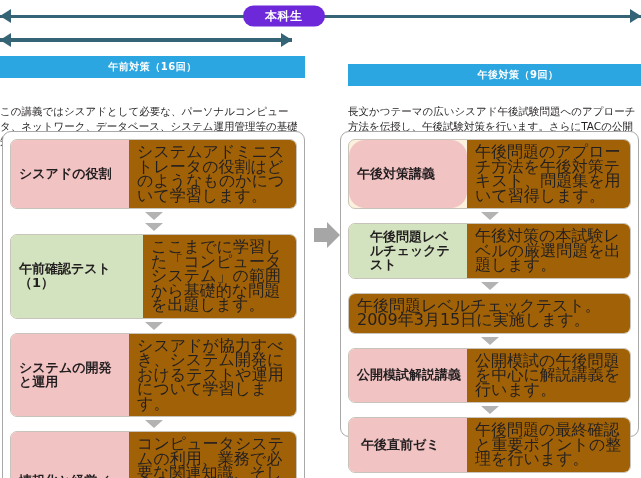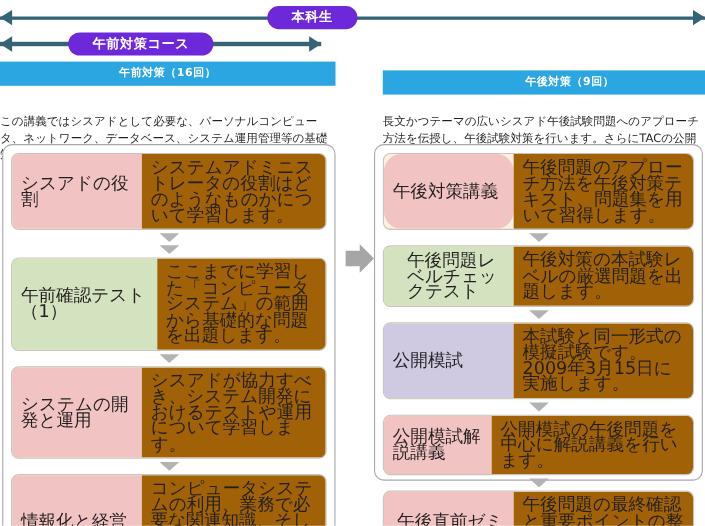--- a/index.html
+++ b/index.html
@@ -99,22 +99,22 @@
   .row {
     display: flex;
     border: 1px solid #c9c4bb;
     border-radius: 7px;
     overflow: hidden;
     box-sizing: border-box;
     background: #fbf1dd;
   }
   .row .label {
     flex: 0 0 auto;
-    font-size: 16px;
-    font-weight: normal;
+    font-size: 13px;
+    font-weight: bold;
     padding: 5px 6px 5px 8px;
     line-height: 14px;
     display: flex;
     align-items: center;
     box-sizing: border-box;
     color: #231f20;
   }
   .row .desc {
     flex: 1 1 auto;
     background: #a16207;
@@ -154,21 +154,20 @@
   <div class="scope-line thin"></div>
   <div class="arrow-head left"></div>
   <div class="arrow-head right"></div>
   <div class="scope-pill">本科生</div>
 </div>
 
 <div class="scope-bar" id="scope-gozen">
   <div class="scope-line"></div>
   <div class="arrow-head left"></div>
   <div class="arrow-head right"></div>
-  <div class="scope-pill">午前対策コース</div>
 </div>
 
 <div class="col-head" style="left:0; top:56px; width:305px;">午前対策（16回）</div>
 <div class="col-desc" style="left:0; top:84px; width:305px;">この講義ではシスアドとして必要な、パーソナルコンピュータ、ネットワーク、データベース、システム運用管理等の基礎知識を学習していきます。</div>
 
 <div class="frame" id="left-frame" style="left: 2px; top: 131px; width: 303px; height: 518px;"></div>
 
 <div class="flow" id="left-flow" style="left:10px; top:139px; width:287px;">
     <div class="row pink">
       <div class="label" style="width: 118px;">シスアドの役割</div>
@@ -208,26 +207,25 @@
       <div class="label" style="width: 118px; border-radius: 16px;">午後対策講義</div>
       <div class="desc">午後問題のアプローチ方法を午後対策テキスト、問題集を用いて習得します。</div>
     </div>
     <div class="down-arrow"></div>
     <div class="row green">
       <div class="label" style="width: 118px; padding-left: 21px;">午後問題レベルチェックテスト</div>
       <div class="desc">午後対策の本試験レベルの厳選問題を出題します。</div>
     </div>
     <div class="down-arrow"></div>
     <div class="row purple">
-      <div class="label" style="width: 118px;">公開模試</div>
-      <div class="desc">本試験と同一形式の模擬試験です。2009年3月15日に実施します。</div>
-    </div>
-    <div class="down-arrow"></div>
-    <div class="row pink">
-      <div class="label" style="width: 98px;">公開模試解説講義</div>
+      <div class="desc">午後問題レベルチェックテスト。2009年3月15日に実施します。</div>
+    </div>
+    <div class="down-arrow"></div>
+    <div class="row pink">
+      <div class="label" style="width: 118px;">公開模試解説講義</div>
       <div class="desc">公開模試の午後問題を中心に解説講義を行います。</div>
     </div>
     <div class="down-arrow"></div>
     <div class="row pink">
       <div class="label" style="width: 118px; padding-left: 12px;">午後直前ゼミ</div>
       <div class="desc">午後問題の最終確認と重要ポイントの整理を行います。</div>
     </div>
   </div>
 
 </body></html>

